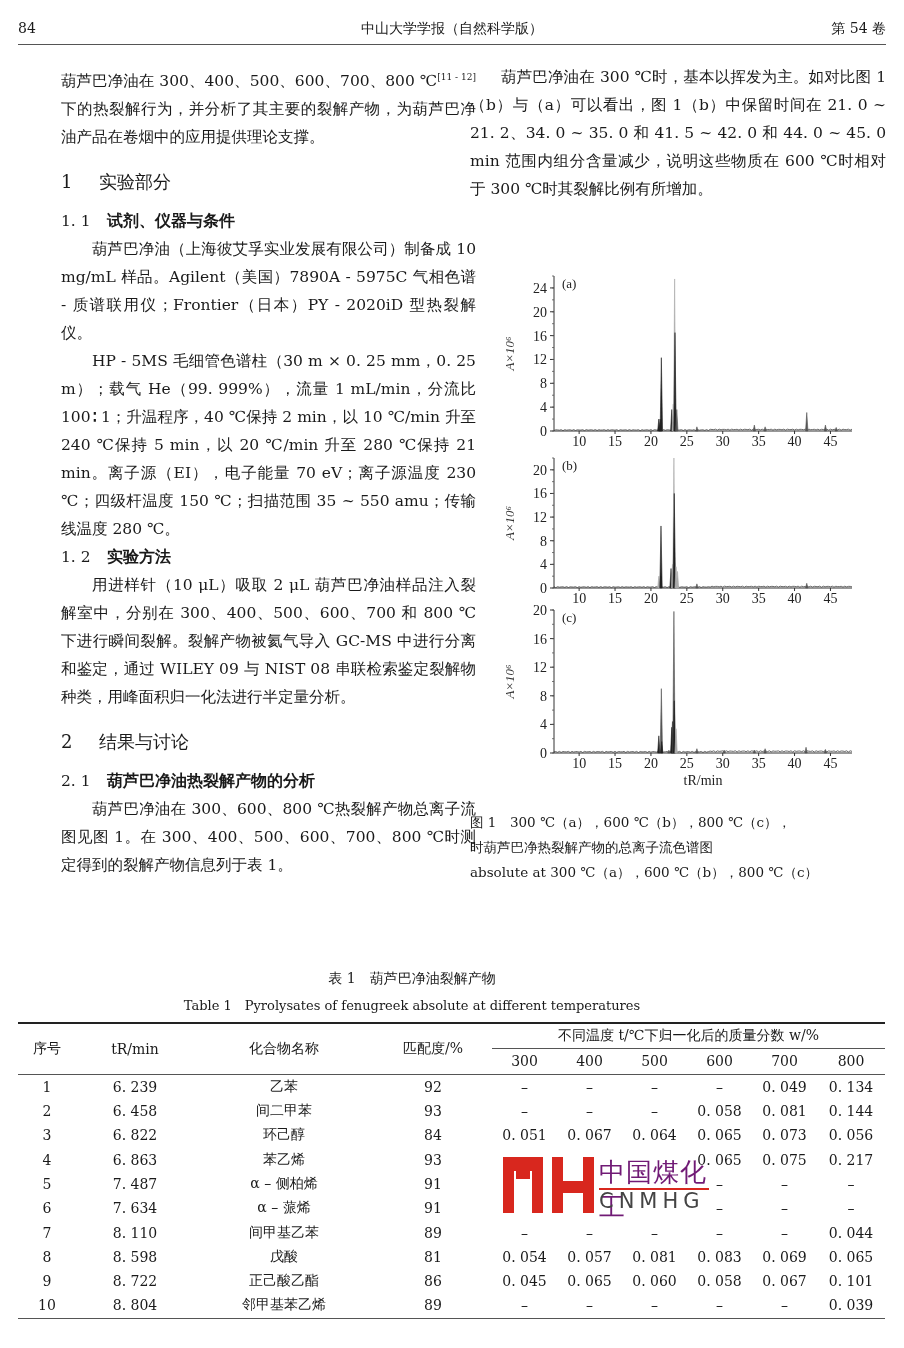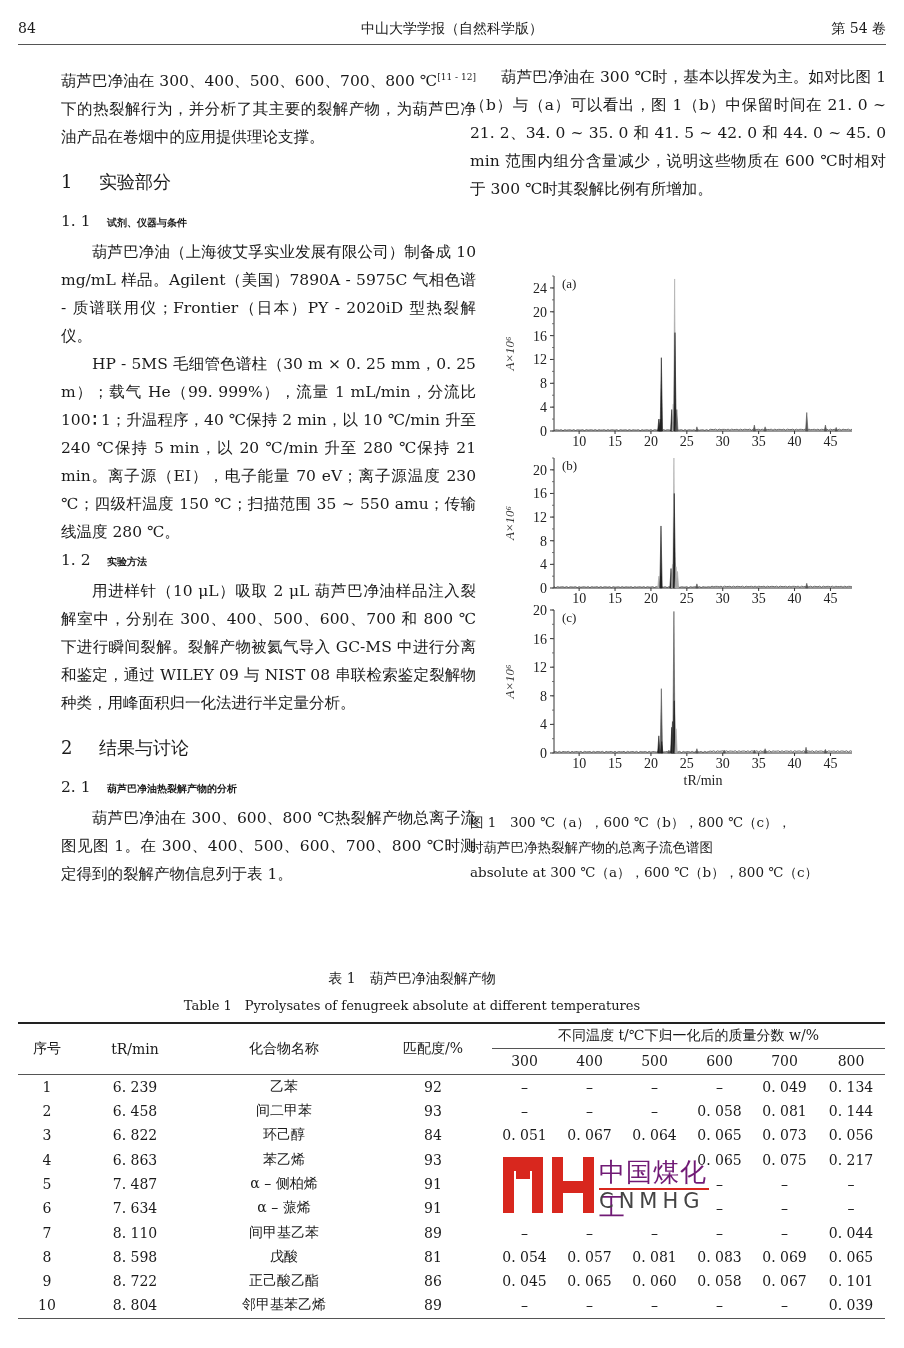--- a/index.html
+++ b/index.html
@@ -12,21 +12,21 @@
   .header .vol { position: absolute; right: 0; top: 2px; }
   .col { position: absolute; font-size: 15.5px; line-height: 28px; }
   .col-left { left: 18px; top: 63px; width: 415px; margin-left: 43px; }
   .col-right { left: 470px; top: 63px; width: 416px; }
   p { margin: 0; text-align: justify; text-align-last: left; }
   .indent { text-indent: 2em; }
   .h1 { font-size: 18px; margin: 16px 0 10px 0; line-height: 30px; }
   .h1 .num { display: inline-block; width: 38px; }
   .h2 { font-size: 15.5px; line-height: 28px; }
   .h2 .num { display: inline-block; width: 46px; }
-  .h2 .t { font-family: Liberation Mono, monospace; font-weight: bold; font-size: 10px; }
+  .h2 .t { font-family: Liberation Sans, sans-serif; font-weight: bold; font-size: 16px; }
   sup { font-size: 9px; }
   .figure { position: absolute; left: 490px; top: 268px; width: 372px; height: 530px; }
   .figure svg { display: block; }
   .fig-caption { position: absolute; left: 470px; width: 416px; top: 810px; text-align: left;
                  font-size: 13.5px; line-height: 25px; }
   .tbl-caption { position: absolute; left: 0; width: 824px; text-align: center; }
   .tbl-caption.zh { top: 970px; font-size: 14px; }
   .tbl-caption.en { top: 997px; font-size: 13px; }
   table.data { position: absolute; left: 18px; top: 1022px; width: 867px; border-collapse: collapse;
                font-size: 14px; }

